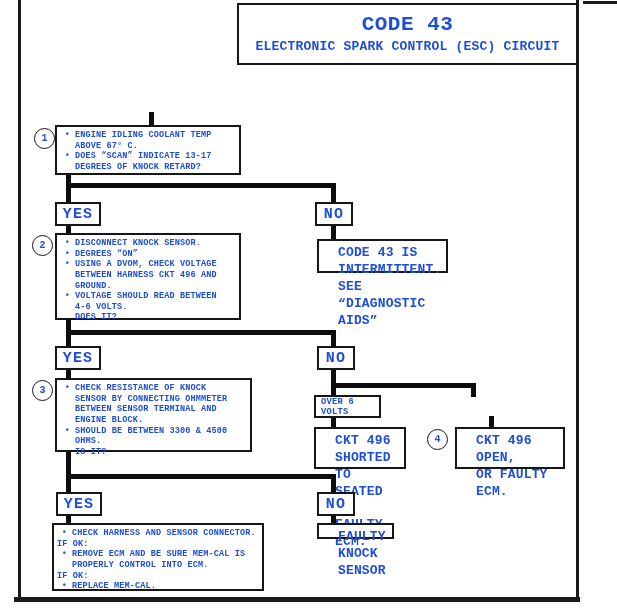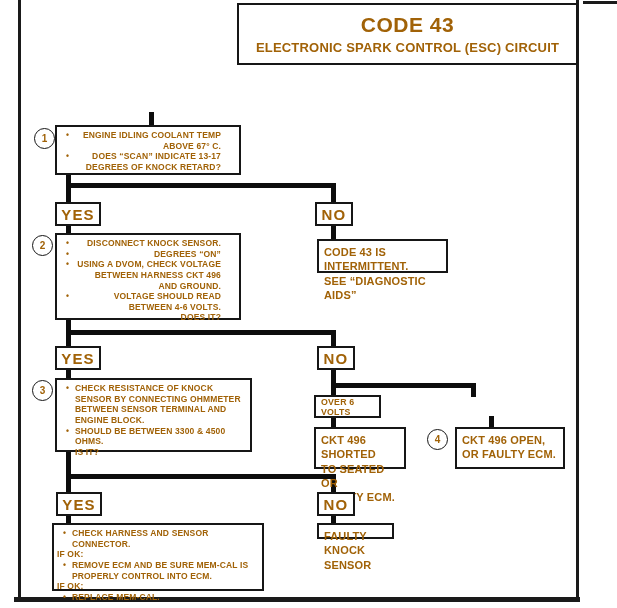--- a/index.html
+++ b/index.html
@@ -1,40 +1,40 @@
 <!DOCTYPE html>
 <html><head>
 <meta charset="utf-8">
 <style>
   html,body { margin:0; padding:0; background:#ffffff; }
   .canvas {
     position:relative; width:617px; height:608px; background:#ffffff;
-    font-family:Liberation Sans, sans-serif; color:#a16207; overflow:hidden;
+    font-family:Liberation Mono, monospace; color:#1d4ed8; overflow:hidden;
   }
   .line { position:absolute; background:#0d0d0d; }
   .frame { position:absolute; background:#1a1a1a; }
   .box {
     position:absolute; background:#fff; border:2px solid #161616;
     box-sizing:border-box;
   }
   .titlebox { text-align:center; padding-top:8px; }
   .title { font-size:21px; font-weight:bold; letter-spacing:.5px; }
   .subtitle { font-size:13px; font-weight:bold; letter-spacing:.2px; margin-top:3px; }
   .stepbox { padding:3px 4px 2px 3px; font-size:8.5px; font-weight:bold; line-height:1.25; letter-spacing:.15px; }
   .row { display:flex; }
   .row .b { width:15px; flex:none; text-align:center; }
   .row .t { flex:1 1 auto; }
-  .w146 .t { max-width:146px;text-align:right; }
+  .w146 .t { max-width:146px; }
   .w166 .t { max-width:166px; }
   .w185 .t { max-width:185px; }
   .lbl {
     display:flex; align-items:center; justify-content:center;
     font-size:15px; font-weight:bold; letter-spacing:1.2px;
   }
-  .outbox { padding:4px 3px 3px 5px; font-size:11px; font-weight:bold; line-height:1.3; letter-spacing:.15px; }
+  .outbox { padding:4px 3px 3px 19px; font-size:13px; font-weight:bold; line-height:1.3; letter-spacing:.15px; }
   .smallbox { display:flex; align-items:center; padding-left:5px; font-size:8.8px; font-weight:bold; letter-spacing:.2px; }
   .circle {
     position:absolute; width:21px; height:21px; border:1.5px solid #161616; border-radius:50%;
     background:#fff; display:flex; align-items:center; justify-content:center;
     font-size:10px; font-weight:bold; box-sizing:border-box;
   }
 </style>
 </head>
 <body>
 

